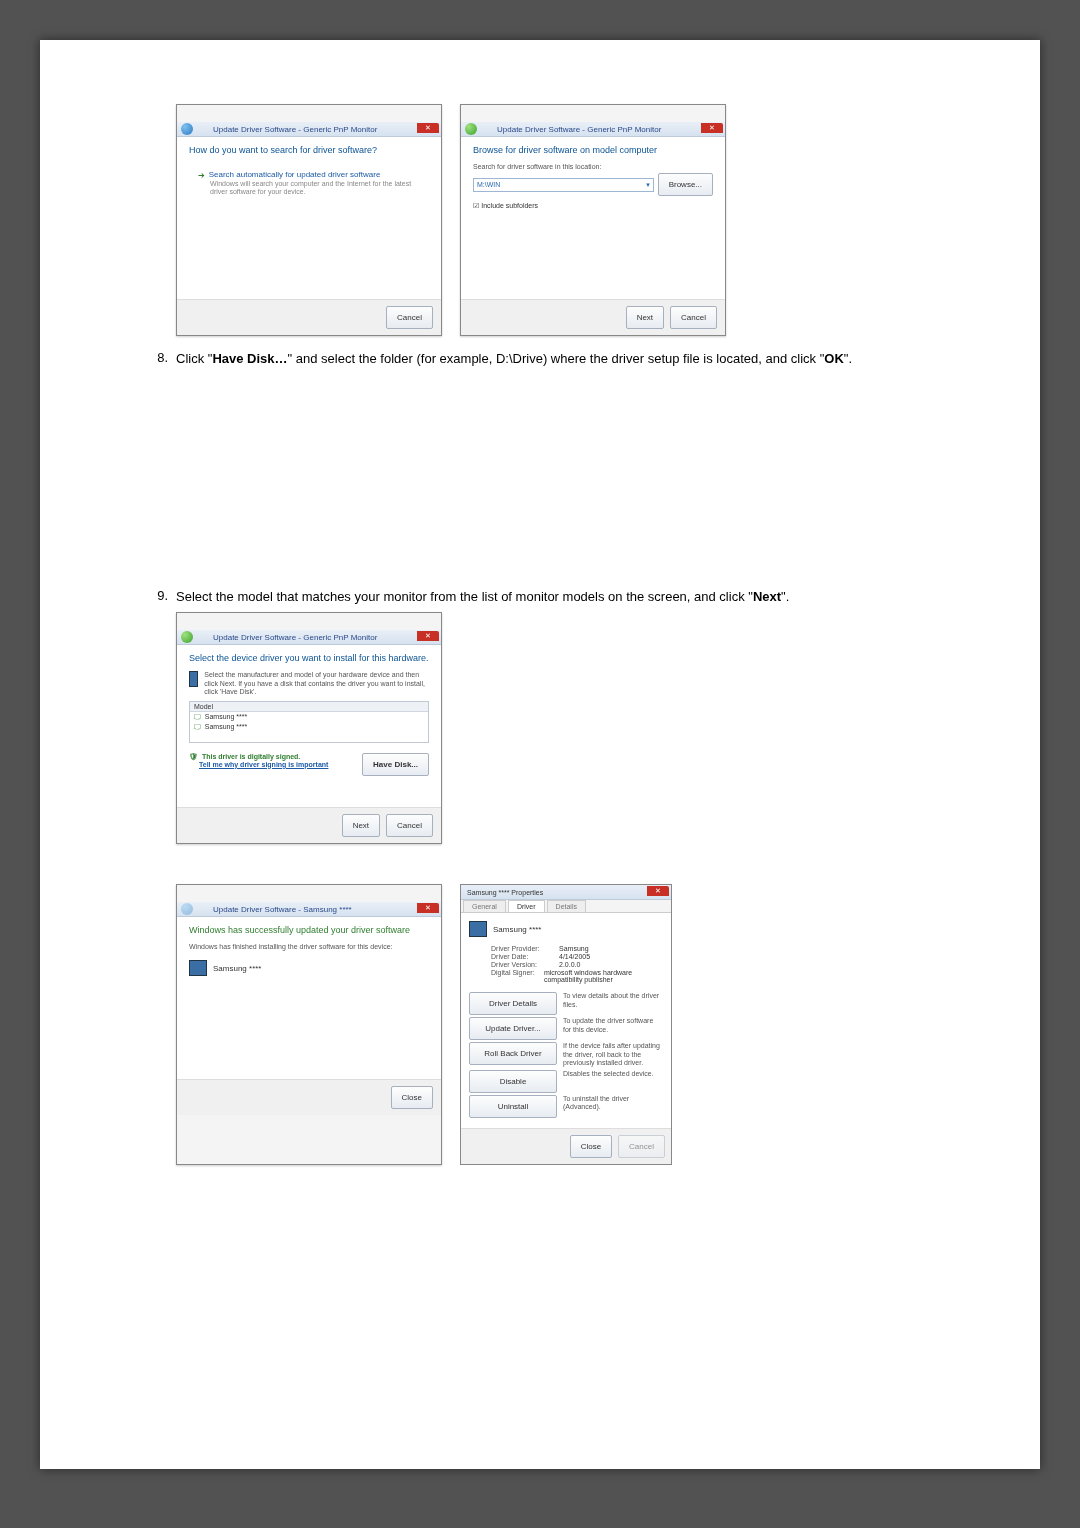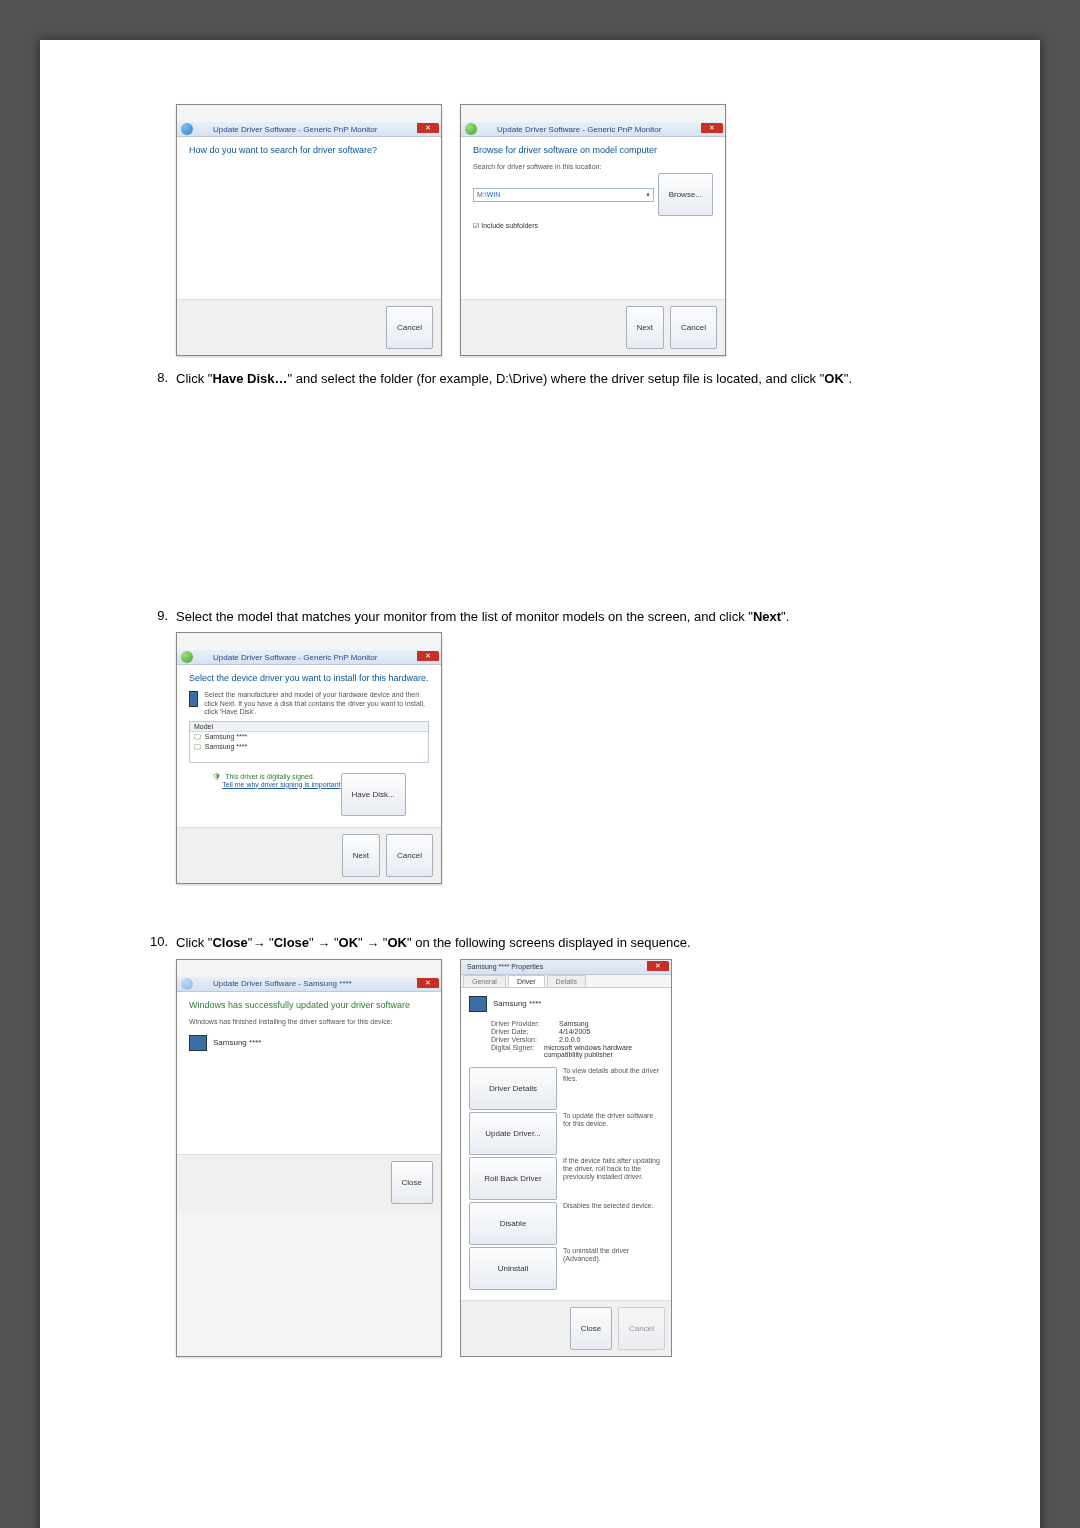--- a/index.html
+++ b/index.html
@@ -88,21 +88,21 @@
   .opt.boxed { border-color:#cfd6df; }
   .opt-t { color:#1c5aa6; display:flex; gap:4px; align-items:flex-start;}
   .opt-t:before { content:"➔"; color:#2f7e2f; font-size:8px; margin-top:1px; }
   .opt-d { color:#888; font-size:7px; margin-left:12px; line-height:1.2;}
   .dlg-foot {
     background:#f0f0f0; border-top:1px solid #ddd;
     padding:6px 8px; display:flex; justify-content:flex-end; gap:6px;
   }
   .btn {
     border:1px solid #a6b0be; background:linear-gradient(#fdfdfd,#e7ecf2);
-    padding:16px 10px; font-size:8px; border-radius:2px; color:#333;
+    padding:6px 10px; font-size:8px; border-radius:2px; color:#333;
   }
   .path-box {
     display:flex; gap:4px; align-items:center; margin:3px 0 6px 0;
   }
   .path-input {
     flex:1; border:1px solid #9db6d4; background:#fff; height:12px;
     display:flex; align-items:center; padding:0 3px; color:#2b6cb0; font-size:7px;
   }
   .chk { font-size:7px; color:#333; }
   .chk:before { content:"☑ "; }
@@ -150,20 +150,26 @@
   <div class="img-row">
 
     <div class="dlg">
       <div class="dlg-title">
         <span class="back-icon"></span>
         <span class="dlg-title-text">Update Driver Software - Generic PnP Monitor</span>
         <span class="dlg-close">✕</span>
       </div>
       <div class="dlg-body">
         <div class="dlg-head">How do you want to search for driver software?</div>
+        <div class="opt">
+          <div class="opt-t">
+              <span>Search automatically for updated driver software</span>
+            </div>
+          <div class="opt-d">Windows will search your computer and the Internet for the latest driver software for your device.</div>
+        </div>
       </div>
       <div class="dlg-foot">
         <span class="btn">Cancel</span>
       </div>
     </div>
 
     <div class="dlg">
       <div class="dlg-title">
         <span class="back-icon green"></span>
         <span class="dlg-title-text">Update Driver Software - Generic PnP Monitor</span>
@@ -220,45 +226,39 @@
         </div>
         <div class="listbox">
           <div class="hdr">Model</div>
           <div class="row">
               <span>Samsung ****</span>
             </div>
           <div class="row">
               <span>Samsung ****</span>
             </div>
         </div>
-        <div style="display:flex; align-items:flex-start; justify-content:center;">
+        <div style="display:flex; align-items:flex-start; justify-content:space-between;font-weight:bold;">
           <div>
             <div class="sign-row">
                 <span>This driver is digitally signed.</span>
               </div>
             <span class="sign-link">Tell me why driver signing is important</span>
           </div>
           <span class="btn" style="margin-top:6px">Have Disk...</span>
         </div>
       </div>
       <div class="dlg-foot">
         <span class="btn">Next</span>
         <span class="btn">Cancel</span>
       </div>
     </div>
   </div>
 
   <div class="gap-med"></div>
 
-  <div class="step">
-    <div class="step-num">10.</div>
-    <div class="step-text">
-      <span>Click "</span><span class="bold">Close</span><span>"→ "</span><span class="bold">Close</span><span>" → "</span><span class="bold">OK</span><span>" → "</span><span class="bold">OK</span><span>" on the following screens displayed in sequence.</span>
-    </div>
-  </div>
 
   <div class="img-row">
 
     <div class="dlg">
       <div class="dlg-title">
         <span class="back-icon" style="opacity:.4"></span>
         <span class="dlg-title-text">Update Driver Software - Samsung ****</span>
         <span class="dlg-close">✕</span>
       </div>
       <div class="dlg-body">

